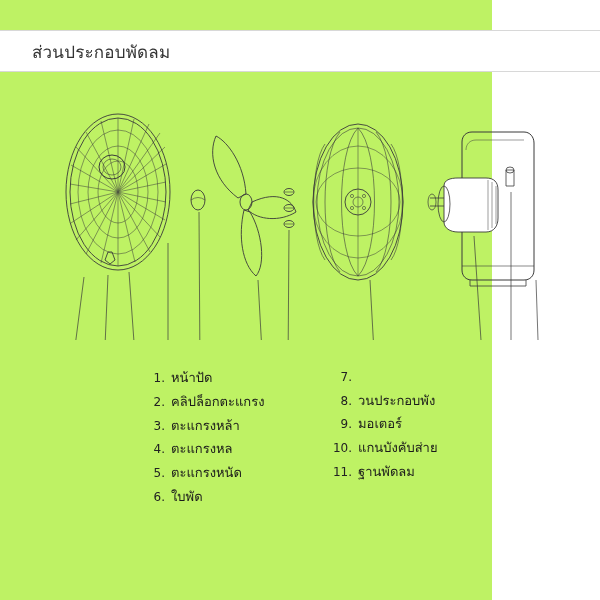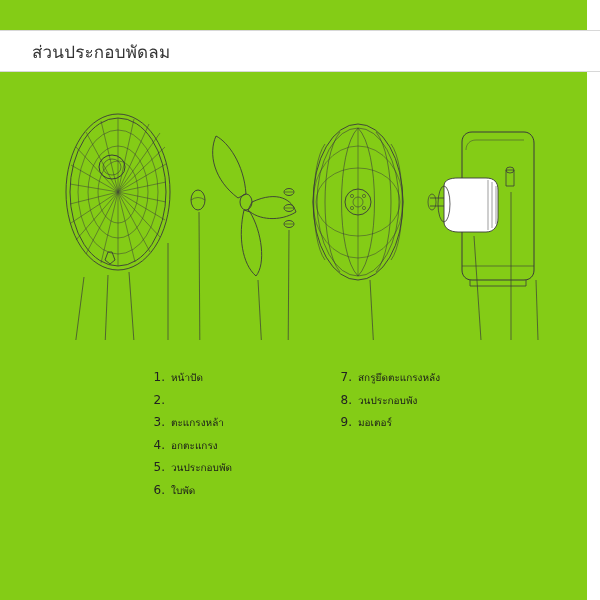--- a/index.html
+++ b/index.html
@@ -8,23 +8,23 @@
   }
   body {
     width: 600px;
     height: 600px;
     background: #ffffff;
     font-family: "DejaVu Sans", sans-serif;
     overflow: hidden;
   }
   .page {
     position: relative;
-    width: 587px;
+    width: 492px;
     height: 600px;
-    background: #84cc16;
+    background: #bef264;
     box-sizing: border-box;
   }
   .header {
     position: absolute;
     left: 0;
     top: 30px;
     width: 600px;
     height: 40px;
     background: #ffffff;
     border-top: 1px solid #d8d8d8;
@@ -69,21 +69,21 @@
   }
   .legend-num {
     width: 22px;
     text-align: right;
     margin-right: 6px;
     font-size: 12px;
     color: #222222;
     flex: none;
   }
   .legend-label {
-    font-size: 10px;
+    font-size: 13px;
     color: #1a1a1a;
   }
   .callout-num {
     fill: #ffffff;
     font-size: 11px;
     font-family: "DejaVu Sans", sans-serif;
   }
   svg text {
     font-family: "DejaVu Sans", sans-serif;
   }
@@ -275,48 +275,56 @@
   </div>
 
   <div class="legend">
     <div class="legend-col left">
       <div class="legend-item">
         <span class="legend-num">1.</span>
         <span class="legend-label">หน้าปัด</span>
       </div>
       <div class="legend-item">
         <span class="legend-num">2.</span>
+        <span class="legend-label">คลิปล็อกตะแกรง</span>
       </div>
       <div class="legend-item">
         <span class="legend-num">3.</span>
         <span class="legend-label">ตะแกรงหล้า</span>
       </div>
       <div class="legend-item">
         <span class="legend-num">4.</span>
-        <span class="legend-label">อกตะแกรง</span>
+        <span class="legend-label">ตะแกรงหล</span>
       </div>
       <div class="legend-item">
         <span class="legend-num">5.</span>
-        <span class="legend-label">วนประกอบพัด</span>
+        <span class="legend-label">ตะแกรงหนัด</span>
       </div>
       <div class="legend-item">
         <span class="legend-num">6.</span>
         <span class="legend-label">ใบพัด</span>
       </div>
     </div>
 
     <div class="legend-col right">
       <div class="legend-item">
         <span class="legend-num">7.</span>
-        <span class="legend-label">สกรูยึดตะแกรงหลัง</span>
       </div>
       <div class="legend-item">
         <span class="legend-num">8.</span>
         <span class="legend-label">วนประกอบพัง</span>
       </div>
       <div class="legend-item">
         <span class="legend-num">9.</span>
         <span class="legend-label">มอเตอร์</span>
       </div>
+      <div class="legend-item">
+        <span class="legend-num">10.</span>
+        <span class="legend-label">แกนบังคับส่าย</span>
+      </div>
+      <div class="legend-item">
+        <span class="legend-num">11.</span>
+        <span class="legend-label">ฐานพัดลม</span>
+      </div>
     </div>
   </div>
 
 </div>
 
 </body></html>

